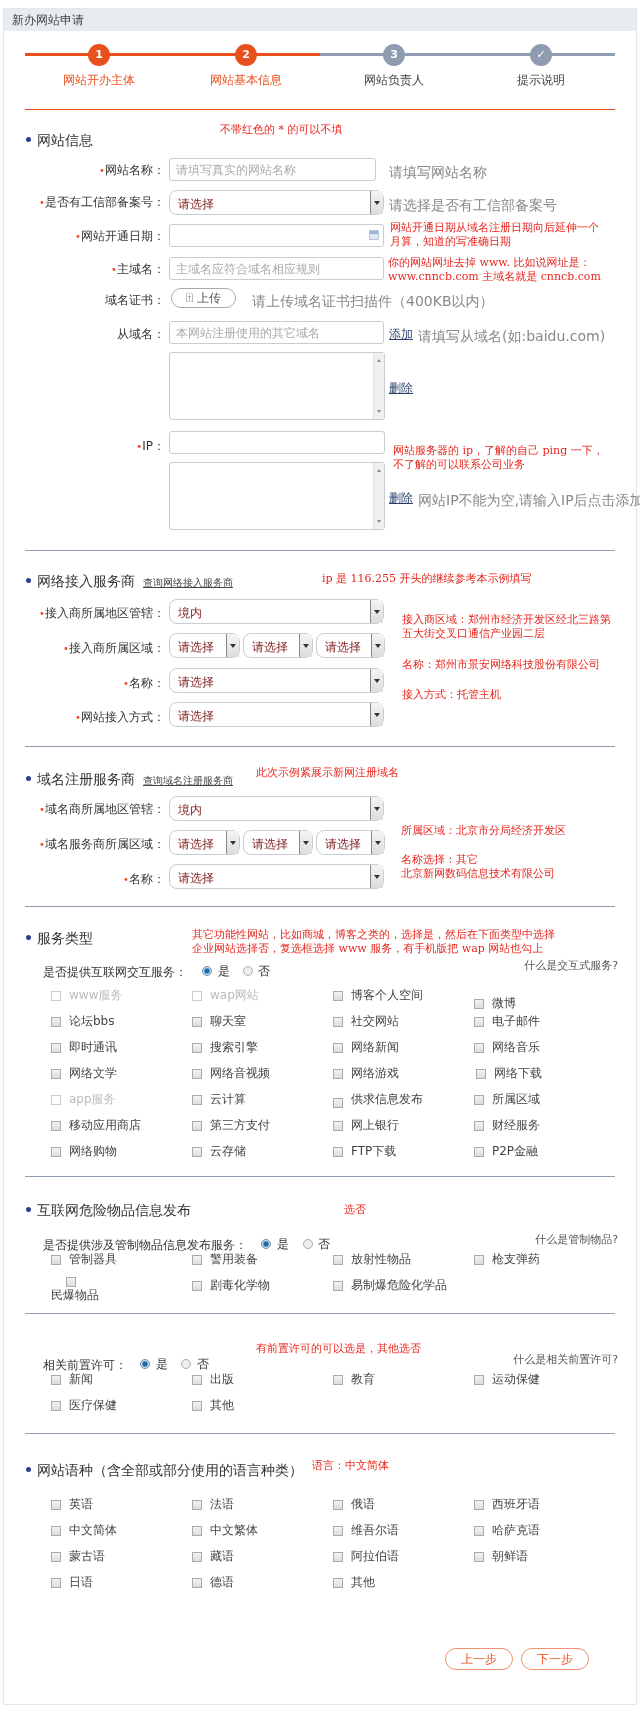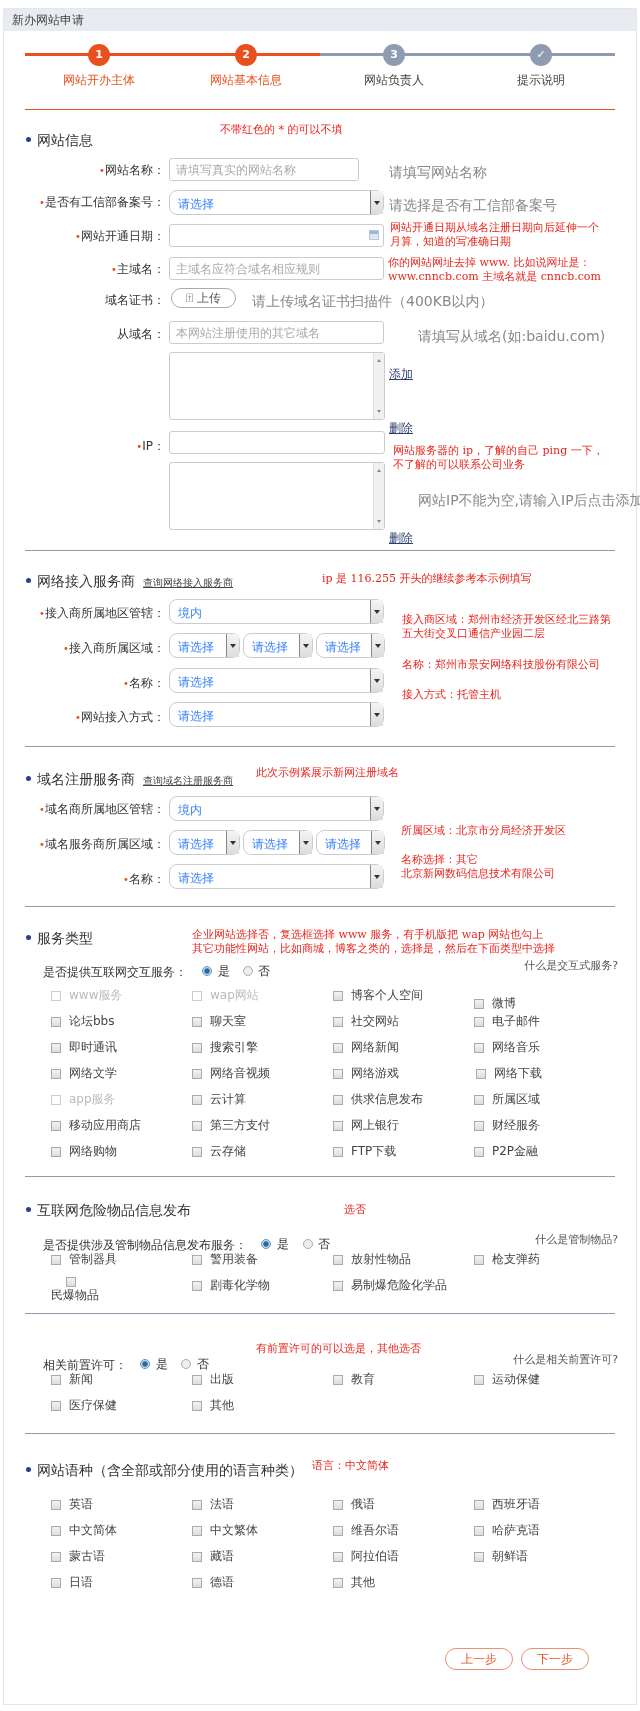--- a/index.html
+++ b/index.html
@@ -22,29 +22,29 @@
   .hr-red { position: absolute; left: 25px; width: 590px; top: 109px; height: 1px; background: #e8501e; }
   .hr-gray { position: absolute; left: 25px; width: 590px; height: 1px; background: #8e9bb0; }
 
   .section-title { position: absolute; left: 26px; font-size: 14px; color: #333; }
   .section-title .bullet { display: inline-block; width: 5px; height: 5px; border-radius: 50%; background: #2c3c8c; margin-right: 6px; vertical-align: middle; position: relative; top: -2px; }
   .section-link { font-size: 10px; color: #444; text-decoration: underline; margin-left: 8px; }
 
   .label { position: absolute; text-align: right; font-size: 12px; color: #333; width: 150px; }
   .label .star { color: #e8501e; font-size: 10px; }
   .input { position: absolute; height: 23px; border: 1px solid #c9ccd1; border-radius: 3px; background: #fff; font-size: 12px; color: #aaa; padding: 4px 6px; line-height: 14px; white-space: nowrap; overflow: hidden; }
-  .select { position: absolute; height: 25px; border: 1px solid #c9ccd1; border-radius: 8px; background: #fff; font-size: 12px; color: #3b82f6; padding: 6px 8px; line-height: 14px; white-space: nowrap; }
+  .select { position: absolute; height: 25px; border: 1px solid #c9ccd1; border-radius: 8px; background: #fff; font-size: 12px; color: #7f1d1d; padding: 6px 8px; line-height: 14px; white-space: nowrap; }
   .select .arrow { position: absolute; right: 0; top: 0; width: 13px; height: 23px; border-left: 1px solid #888; background: linear-gradient(#f4f4f4, #ddd); }
   .select .arrow::after { content: ""; position: absolute; left: 3px; top: 10px; border-left: 3px solid transparent; border-right: 3px solid transparent; border-top: 4px solid #333; }
   .textarea { position: absolute; width: 198px; height: 68px; border: 1px solid #c9ccd1; border-radius: 3px; background: #fff; }
   .textarea .scroll { position: absolute; right: 0; top: 0; width: 11px; height: 66px; background: #f0f0f0; border-left: 1px solid #e1e1e1; }
   .textarea .scroll::before { content: ""; position: absolute; left: 3px; top: 6px; border-left: 2px solid transparent; border-right: 2px solid transparent; border-bottom: 3px solid #888; }
   .textarea .scroll::after { content: ""; position: absolute; left: 3px; bottom: 6px; border-left: 2px solid transparent; border-right: 2px solid transparent; border-top: 3px solid #888; }
   .hint { position: absolute; font-size: 14px; color: #888; white-space: nowrap; }
-  .link { position: absolute; font-size: 12px; color: #2c3e6c; text-decoration: underline; white-space: nowrap; margin-top: 40px; }
+  .link { position: absolute; font-size: 12px; color: #2c3e6c; text-decoration: underline; white-space: nowrap; }
   .note { position: absolute; font-size: 11px; color: #e8261e; font-family: "DejaVu Serif", serif; line-height: 14px; white-space: nowrap; }
   .cal-icon { position: absolute; right: 4px; top: 5px; width: 10px; height: 10px; background: linear-gradient(#9bb6d6 0 3px, #dfe7f1 3px); border: 1px solid #b8c7da; }
   .upload-btn { position: absolute; height: 20px; border: 1px solid #aaa; border-radius: 10px; font-size: 12px; color: #555; padding: 2px 14px; line-height: 14px; }
 
   .q-label { position: absolute; font-size: 12px; color: #333; white-space: nowrap; }
   .radio { position: absolute; width: 10px; height: 10px; border-radius: 50%; border: 1px solid #aab; background: #eee; }
   .radio.on { background: radial-gradient(circle, #1e6ba8 0 2px, #8fb8dc 3px, #eaf1f8 4px); border-color: #6e8fb0; }
   .radio-text { position: absolute; font-size: 12px; color: #333; }
   .what-link { position: absolute; right: 22px; font-size: 11px; color: #555; white-space: nowrap; }
 
@@ -75,21 +75,21 @@
     <div class="step-label done" style="left:186px">网站基本信息</div>
     <div class="step-label todo" style="left:334px">网站负责人</div>
     <div class="step-label todo" style="left:481px">提示说明</div>
   </div>
   <div class="hr-red"></div>
 
   <div class="section-title" style="top:132px"><span class="bullet"></span><span>网站信息</span></div>
   <div class="note" style="left:220px; top:123px">不带红色的 * 的可以不填</div>
 
   <div class="label" style="left:15px; top:162px"><span class="star">•</span><span>网站名称：</span></div>
-  <div class="input" style="left:169px; top:158px; width:190px">请填写真实的网站名称</div>
+  <div class="input" style="left:169px; top:158px; width:207px">请填写真实的网站名称</div>
   <div class="hint" style="left:389px; top:164px">请填写网站名称</div>
 
   <div class="label" style="left:15px; top:194px"><span class="star">•</span><span>是否有工信部备案号：</span></div>
   <div class="select" style="left:169px; top:190px; width:215px"><span>请选择</span><span class="arrow"></span></div>
   <div class="hint" style="left:389px; top:197px">请选择是否有工信部备案号</div>
 
   <div class="label" style="left:15px; top:228px"><span class="star">•</span><span>网站开通日期：</span></div>
   <div class="input" style="left:169px; top:224px; width:215px">
       <span class="cal-icon"></span>
     </div>
@@ -175,22 +175,22 @@
   <div class="note" style="left:401px; top:824px">所属区域：北京市分局经济开发区</div>
   <div class="note" style="left:401px; top:853px">
       <div>名称选择：其它</div>
       <div>北京新网数码信息技术有限公司</div>
     </div>
 
   <div class="hr-gray" style="top:906px"></div>
 
   <div class="section-title" style="top:930px"><span class="bullet"></span><span>服务类型</span></div>
   <div class="note" style="left:192px; top:928px">
+      <div>其它功能性网站，比如商城，博客之类的，选择是，然后在下面类型中选择</div>
       <div>企业网站选择否，复选框选择 www 服务，有手机版把 wap 网站也勾上</div>
-      <div>其它功能性网站，比如商城，博客之类的，选择是，然后在下面类型中选择</div>
     </div>
   <div class="q-label" style="left:43px; top:964px">是否提供互联网交互服务：</div>
   <div class="radio on" style="left:202px; top:966px"></div>
   <div class="radio-text" style="left:218px; top:963px">是</div>
   <div class="radio" style="left:243px; top:966px"></div>
   <div class="radio-text" style="left:258px; top:963px">否</div>
   <div class="what-link" style="top:958px">什么是交互式服务?</div>
 
   <div id="svc-grid">
       <div class="cb disabled" style="left: 51px; top: 987px;">
@@ -258,21 +258,21 @@
         <span>网络下载</span>
       </div>
       <div class="cb disabled" style="left: 51px; top: 1091px;">
         <span class="box"></span>
         <span>app服务</span>
       </div>
       <div class="cb" style="left: 192px; top: 1091px;">
         <span class="box"></span>
         <span>云计算</span>
       </div>
-      <div class="cb" style="left: 333px; top: 1091px;">
+      <div class="cb" style="left: 333px; top: 1091px; align-items: flex-end;">
         <span class="box"></span>
         <span>供求信息发布</span>
       </div>
       <div class="cb" style="left: 474px; top: 1091px;">
         <span class="box"></span>
         <span>所属区域</span>
       </div>
       <div class="cb" style="left: 51px; top: 1117px;">
         <span class="box"></span>
         <span>移动应用商店</span>

